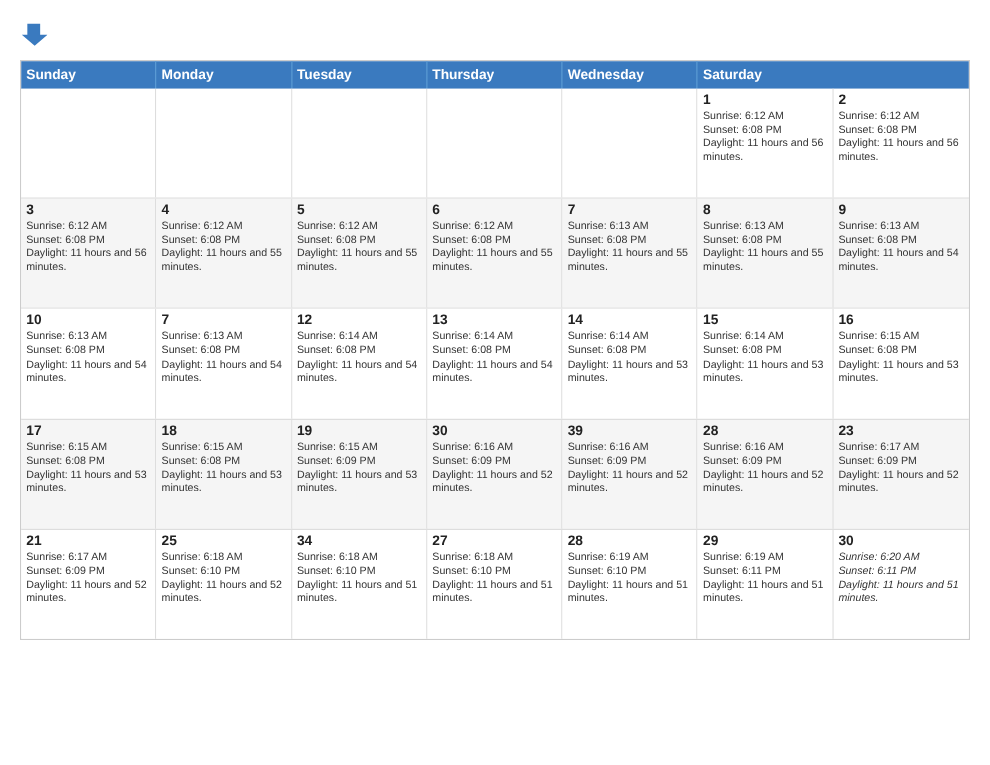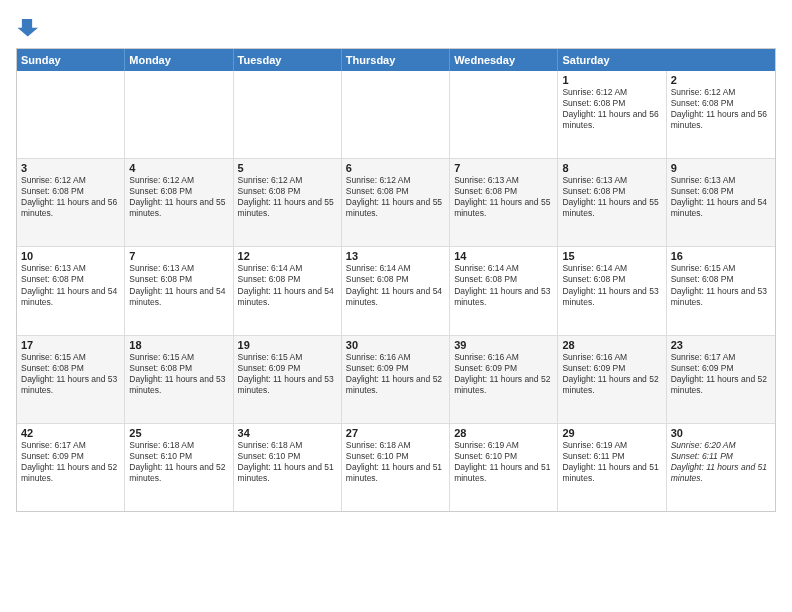--- a/index.html
+++ b/index.html
@@ -287,21 +287,21 @@
           </div>
           <div class="cal-cell alt-row">
             <span class="day-num">23</span>
             <div class="day-info" style="white-space: pre-line;">Sunrise: 6:17 AM
 Sunset: 6:09 PM
 Daylight: 11 hours and 52 minutes.</div>
           </div>
         </div>
         <div class="cal-row">
           <div class="cal-cell">
-            <span class="day-num">42</span>
+            <span class="day-num">21</span>
             <div class="day-info" style="white-space: pre-line;">Sunrise: 6:17 AM
 Sunset: 6:09 PM
 Daylight: 11 hours and 52 minutes.</div>
           </div>
           <div class="cal-cell">
             <span class="day-num">25</span>
             <div class="day-info" style="white-space: pre-line;">Sunrise: 6:18 AM
 Sunset: 6:10 PM
 Daylight: 11 hours and 52 minutes.</div>
           </div>

